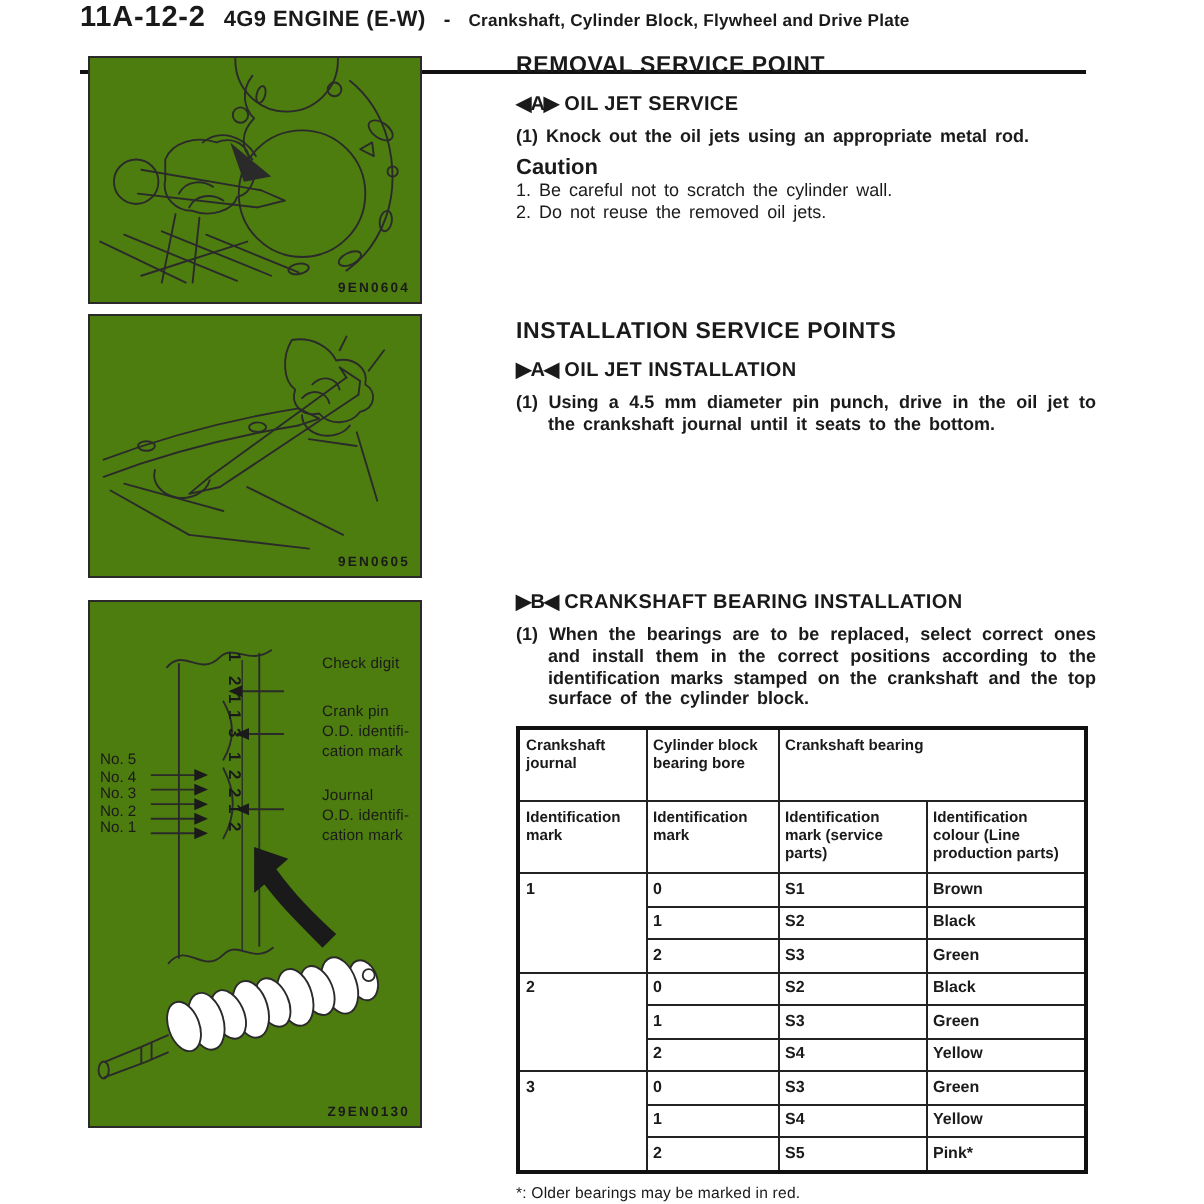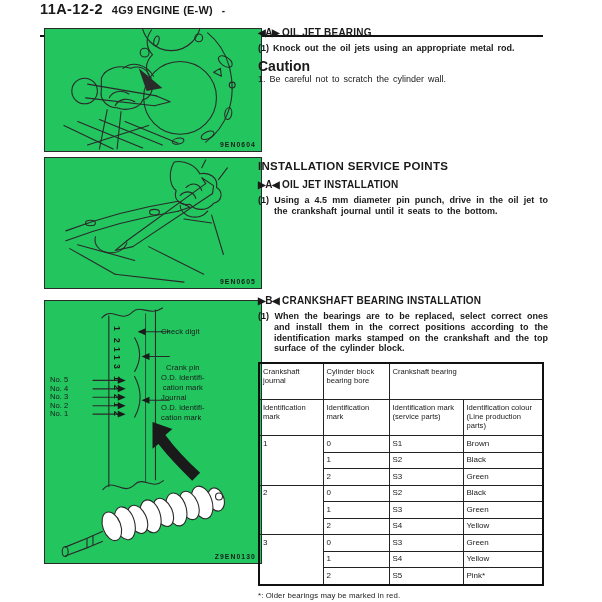--- a/index.html
+++ b/index.html
@@ -8,73 +8,74 @@
 
   
   .header{position:absolute;left:40px;top:1px;width:503px;display:flex;align-items:baseline;
           gap:9px;border-bottom:2.5px solid #111;padding-bottom:18px;}
   .page-code{font-size:14.5px;font-weight:bold;letter-spacing:.4px;}
   .engine-title{font-size:11px;font-weight:bold;letter-spacing:.2px;}
   .hdr-dash{font-size:10px;font-weight:bold;}
   .hdr-subtitle{font-size:8.6px;font-weight:bold;letter-spacing:.1px;}
 
   
-  .figure{position:absolute;left:44px;width:218px;border:1.6px solid #2a2a2a;background:#22c55e;box-sizing:border-box;padding-left:48px;}
+  .figure{position:absolute;left:44px;width:167px;border:1.6px solid #2a2a2a;background:#4d7c0f;box-sizing:border-box;padding-left:48px;}
   #fig1{top:28px;height:124px;}
   #fig2{top:157px;height:132px;}
   #fig3{top:300px;height:264px;}
   .figure svg{position:absolute;left:0;top:0;width:100%;height:100%;}
   .fig-code{position:absolute;right:5px;bottom:3px;font-size:6.8px;font-weight:bold;letter-spacing:1.1px;}
 
   
   .digit-stack{position:absolute;left:66px;top:23px;width:12px;}
   .digit-stack span{display:block;width:12px;height:8.8px;text-align:center;font-size:8.5px;
                     font-weight:bold;line-height:8.8px;transform:rotate(90deg);}
   .digit-stack .grp-gap{margin-top:3px;}
   .fig3-label{position:absolute;font-size:7.6px;line-height:1.33;letter-spacing:.1px;}
   .multiline{white-space:pre-line;}
   #lbl-check{left:116px;top:26px;}
-  #lbl-crank{left:116px;top:62px;text-align:center;}
+  #lbl-crank{left:116px;top:50px;}
   #lbl-journal{left:116px;top:92px;}
   .no-labels{position:absolute;left:5px;top:75px;font-size:7.6px;line-height:8.6px;}
   .no-labels span{display:block;}
 
   
   .sec{position:absolute;left:258px;width:290px;}
   #sec-removal{top:27px;}
   #sec-install{top:160px;}
   #sec-bearing{top:295px;}
   .section-head{font-size:11.5px;font-weight:bold;margin:0 0 7px;letter-spacing:.3px;}
   .sub-head{font-size:10px;font-weight:bold;margin:0 0 5px;letter-spacing:.2px;display:flex;align-items:center;}
   .marker{margin-right:3px;letter-spacing:-.5px;font-size:10px;}
   .step{font-size:9px;margin:0 0 3px;padding-left:16px;text-indent:-16px;text-align:justify;
         line-height:1.2;word-spacing:1.5px;font-weight:bold;}
-  .caution-title{font-size:14px;font-weight:bold;margin:4px 0 0;}
+  .caution-title{font-size:11px;font-weight:bold;margin:4px 0 0;}
   .caution-item{font-size:9px;font-weight:normal;margin:0;padding-left:15px;text-indent:-15px;
                 word-spacing:1.5px;line-height:1.2;}
 
   
   .id-table{border-collapse:collapse;width:284px;margin-top:8px;border:2px solid #111;table-layout:fixed;}
   .id-table td{border:1px solid #222;font-size:7.6px;padding:2.5px 3px;vertical-align:top;
-               line-height:1.2;text-align:left;word-wrap:break-word;}
+               line-height:1.2;text-align:left;word-wrap:break-word;font-weight:bold;}
   .id-table tr.hdr1 td{height:30px;}
   .id-table tr.hdr2 td{height:30px;}
   .id-table tr.datarow td{height:10.5px;font-size:8px;}
   .id-table tr.grp td{border-top:1.8px solid #111;}
   .footnote{font-size:7.8px;margin:5px 0 16px;letter-spacing:.1px;}
 </style>
 </head>
 <body>
 
 <div class="page">
 
   <div class="header">
     <span class="page-code">11A-12-2</span>
     <span class="engine-title">4G9 ENGINE (E-W)</span>
     <span class="hdr-dash">-</span>
+    <span class="hdr-subtitle">Crankshaft, Cylinder Block, Flywheel and Drive Plate</span>
   </div>
 
   <div class="figure" id="fig1">
     <svg viewBox="0 0 193 124">
       <g stroke="#2a2a2a" stroke-width="1.1" fill="none" stroke-linecap="round" stroke-linejoin="round">
         <path d="M95,1 C88,10 90,20 96,26 C88,34 88,44 95,50"></path>
         <path d="M152,4 C162,12 170,24 174,38 C178,54 178,70 173,84 C168,98 160,108 150,115"></path>
         <circle cx="124" cy="70" r="37"></circle>
         <circle cx="115" cy="-8" r="30"></circle>
         <ellipse cx="100" cy="12" rx="2.5" ry="5" transform="rotate(15 100 12)"></ellipse>
@@ -220,27 +221,29 @@
       <span>No. 4</span>
       <span>No. 3</span>
       <span>No. 2</span>
       <span>No. 1</span>
     </div>
 
     <span class="fig-code">Z9EN0130</span>
   </div>
 
   <div class="sec" id="sec-removal">
+    <h1 class="section-head">REMOVAL SERVICE POINT</h1>
     <h2 class="sub-head">
       <span class="marker">◀A▶</span>
-      <span>OIL JET BEARING</span>
+      <span>OIL JET SERVICE</span>
     </h2>
     <p class="step">(1) Knock out the oil jets using an appropriate metal rod.</p>
     <p class="caution-title">Caution</p>
     <p class="caution-item">1. Be careful not to scratch the cylinder wall.</p>
+    <p class="caution-item">2. Do not reuse the removed oil jets.</p>
   </div>
 
   <div class="sec" id="sec-install">
     <h1 class="section-head">INSTALLATION SERVICE POINTS</h1>
     <h2 class="sub-head">
       <span class="marker">▶A◀</span>
       <span>OIL JET INSTALLATION</span>
     </h2>
     <p class="step">(1) Using a 4.5 mm diameter pin punch, drive in the oil jet to the crankshaft journal until it seats to the bottom.</p>
   </div>

